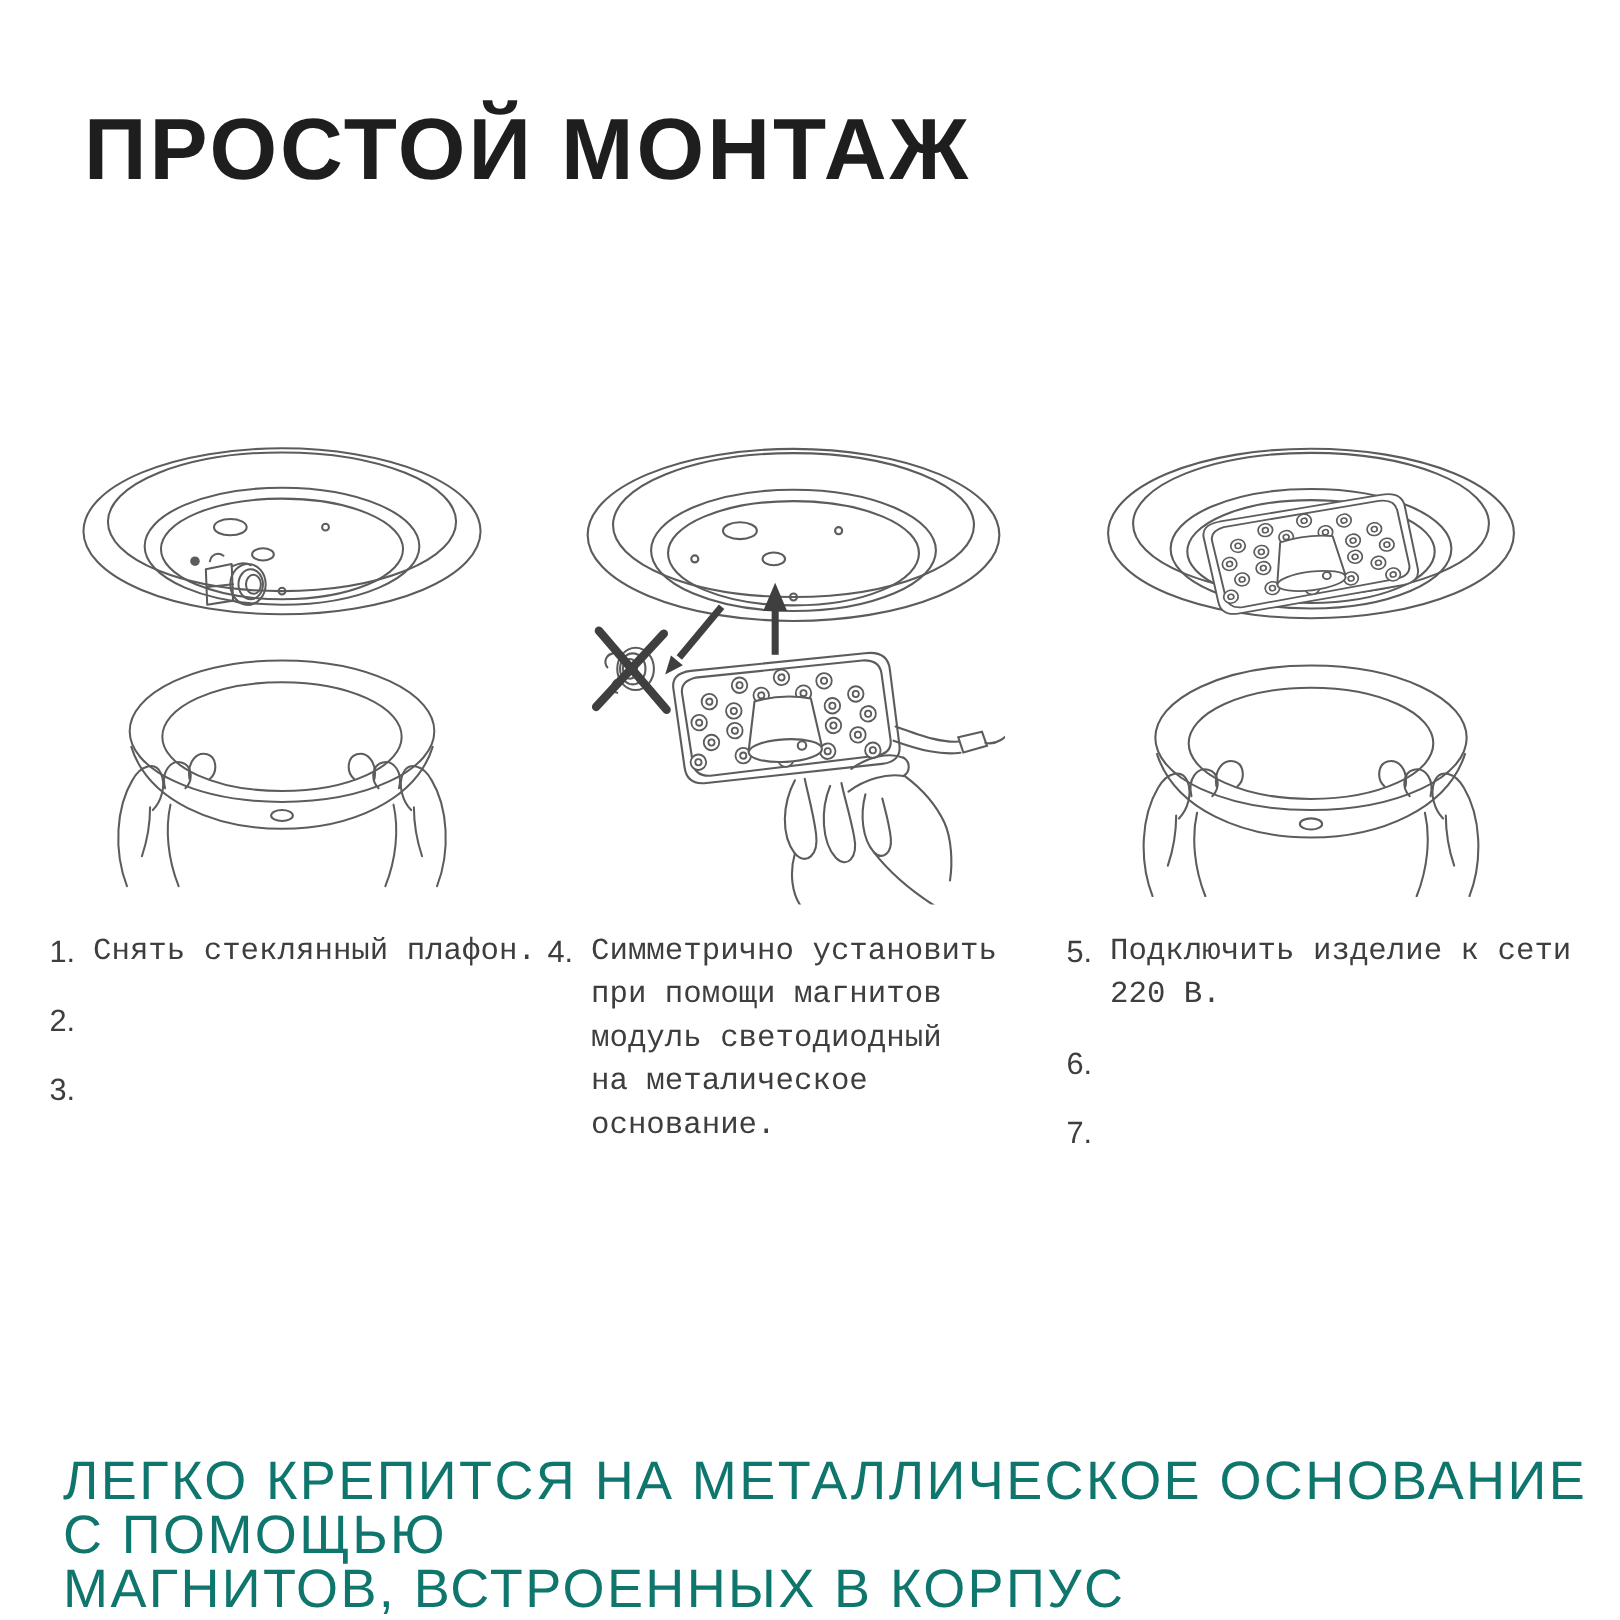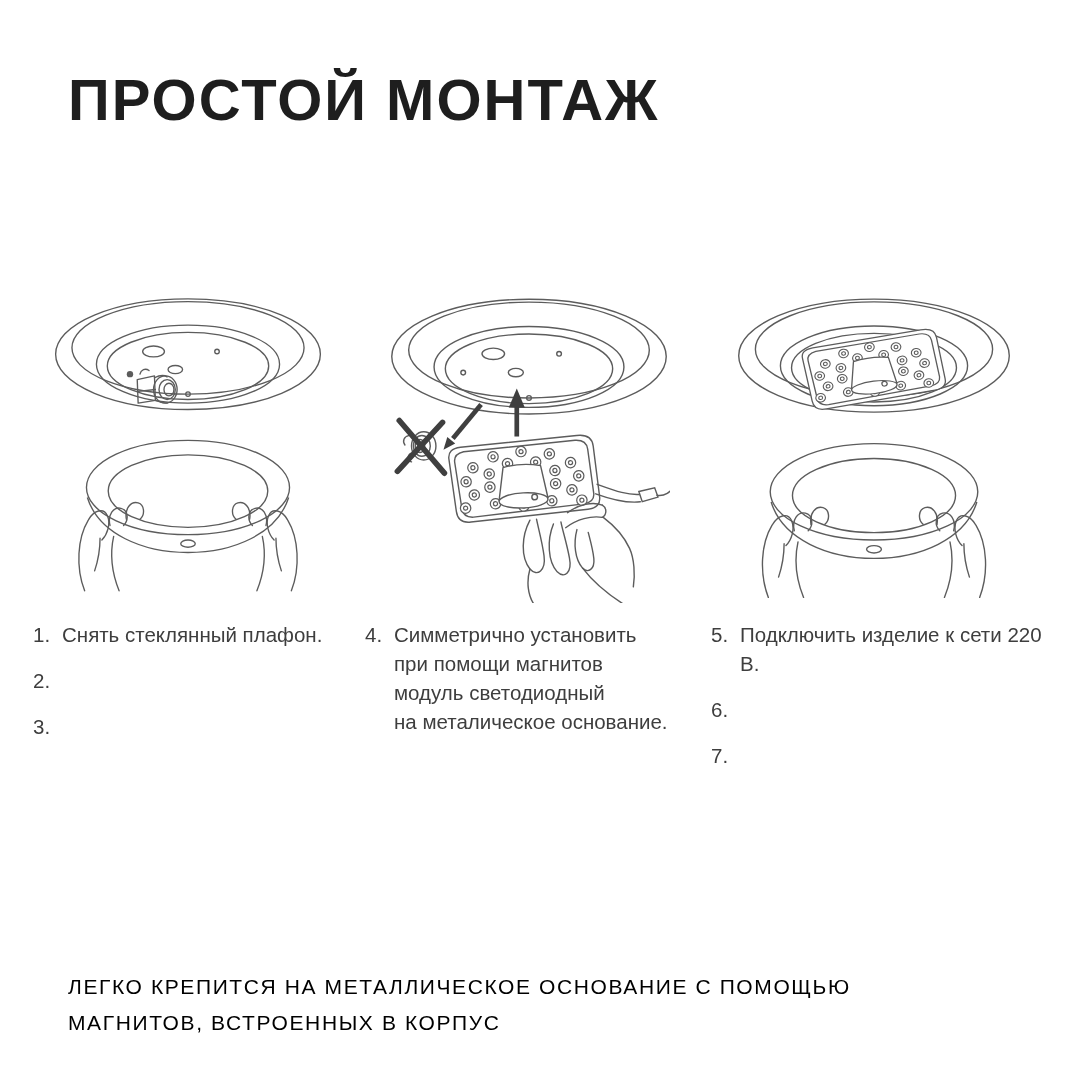--- a/index.html
+++ b/index.html
@@ -1,32 +1,32 @@
 <!DOCTYPE html>
 <html><head>
 <meta charset="utf-8">
 <style>
   html,body{margin:0;padding:0;background:#ffffff;}
   body{width:1080px;height:1080px;position:relative;overflow:hidden;
        font-family:"Liberation Sans",sans-serif;color:#3e3e3e;}
-  .page-title{position:absolute;left:68px;top:66px;font-size:58px;font-weight:700;
+  .page-title{position:absolute;left:56px;top:66px;font-size:58px;font-weight:700;
        letter-spacing:2px;color:#1e1e1e;white-space:nowrap;text-align:center;}
   .illu{position:absolute;top:288px;}
   #illu1{left:52px;width:272px;}
   #illu2{left:388px;width:282px;}
   #illu3{left:735px;width:278px;}
   .steps{position:absolute;top:620px;font-size:20.5px;line-height:29px;color:#3e3e3e;}
   #col1{left:33px;width:335px;}
   #col2{left:365px;width:310px;}
   #col3{left:711px;width:355px;}
   .step{display:flex;margin-bottom:17px;}
   .step .num{width:29px;flex:none;}
-  .step .txt{white-space:pre-wrap;}
-  .footer-note{position:absolute;left:68px;top:969px;font-size:21px;line-height:36px;
-       letter-spacing:1.6px;color:#000000;white-space:pre-wrap;}
+  .step .txt{white-space:pre-wrap;font-family:Liberation Mono, monospace;}
+  .footer-note{position:absolute;left:42px;top:969px;font-size:36px;line-height:36px;
+       letter-spacing:1.6px;color:#0f766e;white-space:pre-wrap;}
   svg{display:block;}
 </style>
 </head>
 <body>
 
 <svg width="0" height="0" style="position:absolute" aria-hidden="true">
   <defs>
     <g id="led" stroke="#5c5c5c" stroke-width="1.3" fill="#fff">
       <circle r="5.5"></circle>
         <circle r="2.2"></circle>

